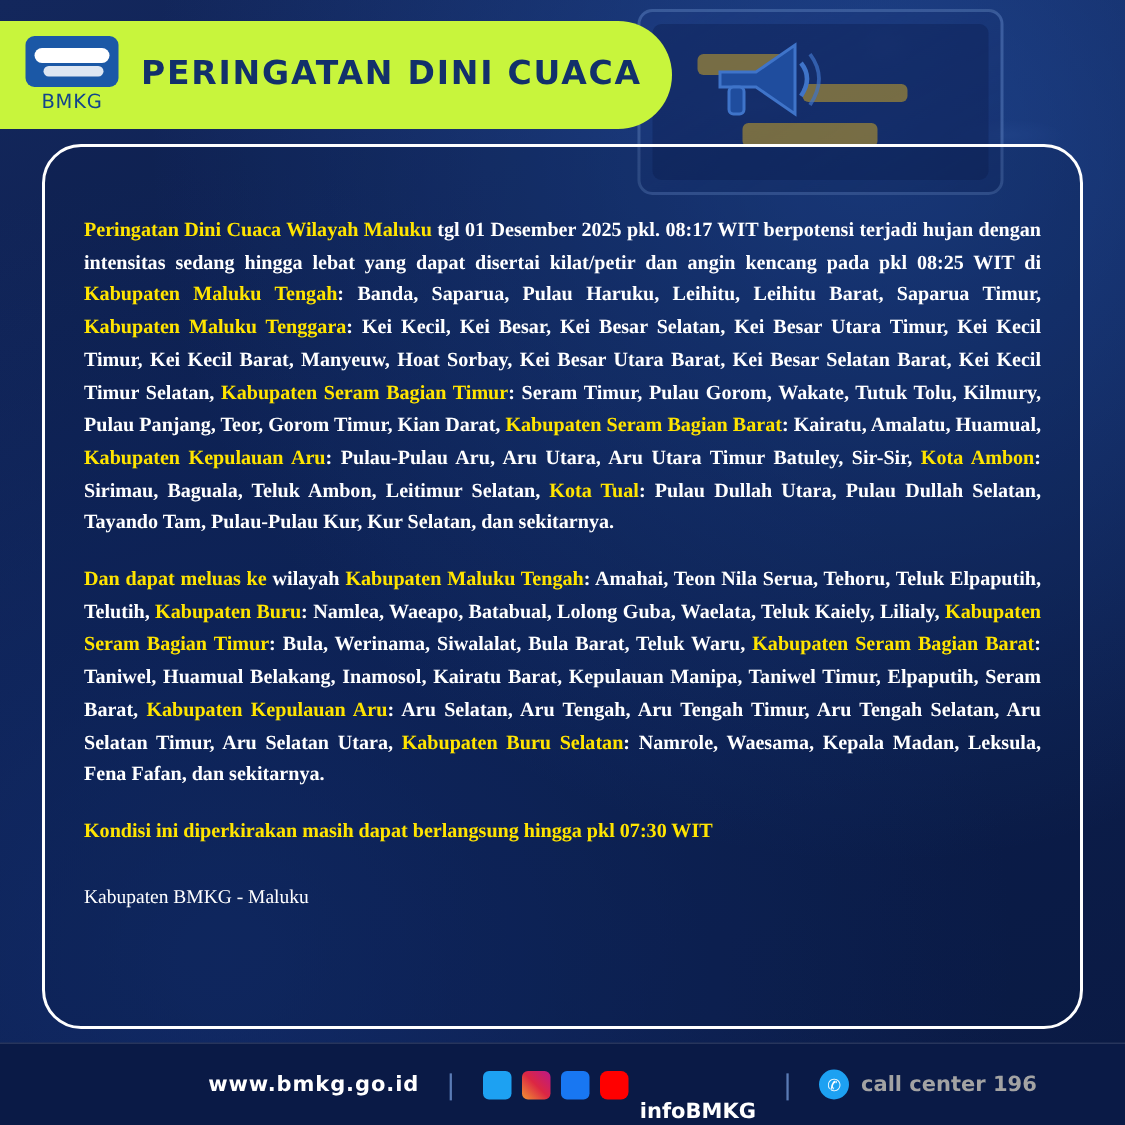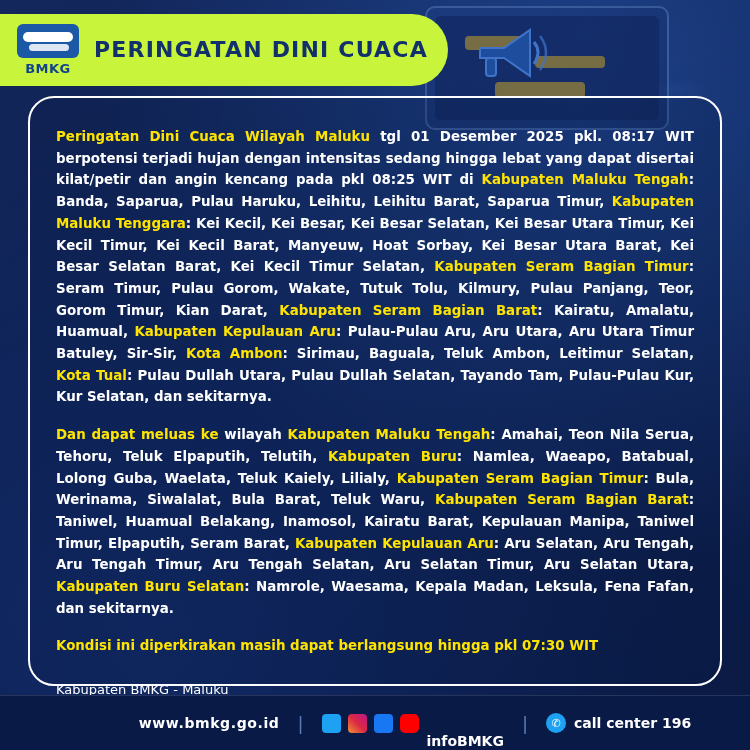--- a/index.html
+++ b/index.html
@@ -60,43 +60,44 @@
   }
   .logo .sym:before{
     content:"";position:absolute;left:6px;top:8px;width:50px;height:10px;
     border-radius:10px;background:#ffffff;
   }
   .logo .sym:after{
     content:"";position:absolute;left:12px;top:20px;width:40px;height:7px;
     border-radius:8px;background:#ffffff;opacity:.85;
   }
   .logo .txt{
-    font-size:13px;font-weight:bold;color:#12448c;letter-spacing:.5px;margin-top:3px;
+    font-size:13px;font-weight:normal;color:#12448c;letter-spacing:.5px;margin-top:3px;
   }
   .header-titles{
     flex:1;padding-right:16px;
   }
   .header-titles .l1,.header-titles .l2{
     font-family:"DejaVu Sans", sans-serif;
     font-weight:bold;color:#12306b;letter-spacing:1.2px;line-height:1.12;
     font-size:22px;
   }
   
   .card{
     position:absolute;left:28px;top:96px;width:694px;height:590px;
     border:2px solid #ffffff;border-radius:26px;
     box-sizing:border-box;
     background:rgba(10,26,70,0.22);
   }
   .card-inner{
-    padding:28px 26px 20px 26px;
+    padding:44px 26px 20px 26px;
     color:#ffffff;
     font-size:13.4px;
     line-height:1.62;
     text-align:justify;
+    font-family:Liberation Serif, serif;
   }
   .hl{color:#ffe400;font-weight:bold;}
   .para{margin:0 0 16px 0;font-weight:bold;}
   .note{color:#ffe400;font-weight:bold;margin:0 0 22px 0;}
   .sign{color:#ffffff;font-weight:normal;font-size:13px;margin:0;}
   
   .footer{
     position:absolute;left:0;bottom:0;width:750px;height:54px;
     background:#0a1a46;
     display:flex;align-items:center;justify-content:center;
@@ -112,21 +113,21 @@
   .sicon.tw{background:#1da1f2;}
   .sicon.ig{background:linear-gradient(45deg,#f09433,#dc2743,#bc1888);}
   .sicon.fb{background:#1877f2;}
   .sicon.yt{background:#ff0000;border-radius:5px;}
   .handle{color:#ffffff;font-weight:bold;font-size:14px;margin-left:8px;margin-top:35px;}
   .callcenter{display:flex;align-items:center;gap:8px;}
   .phone-circle{
     width:20px;height:20px;border-radius:50%;background:#1da1f2;
     display:flex;align-items:center;justify-content:center;color:#fff;font-size:11px;
   }
-  .cc-text{color:#ffffff;font-weight:bold;font-size:14px;}
+  .cc-text{color:#a3a3a3;font-weight:bold;font-size:14px;}
   .footer-left{display:flex;align-items:center;}
 </style>
 </head>
 <body>
 
 <div class="poster">
 
   <div class="map-texture"></div>
 
   <div class="tablet">

